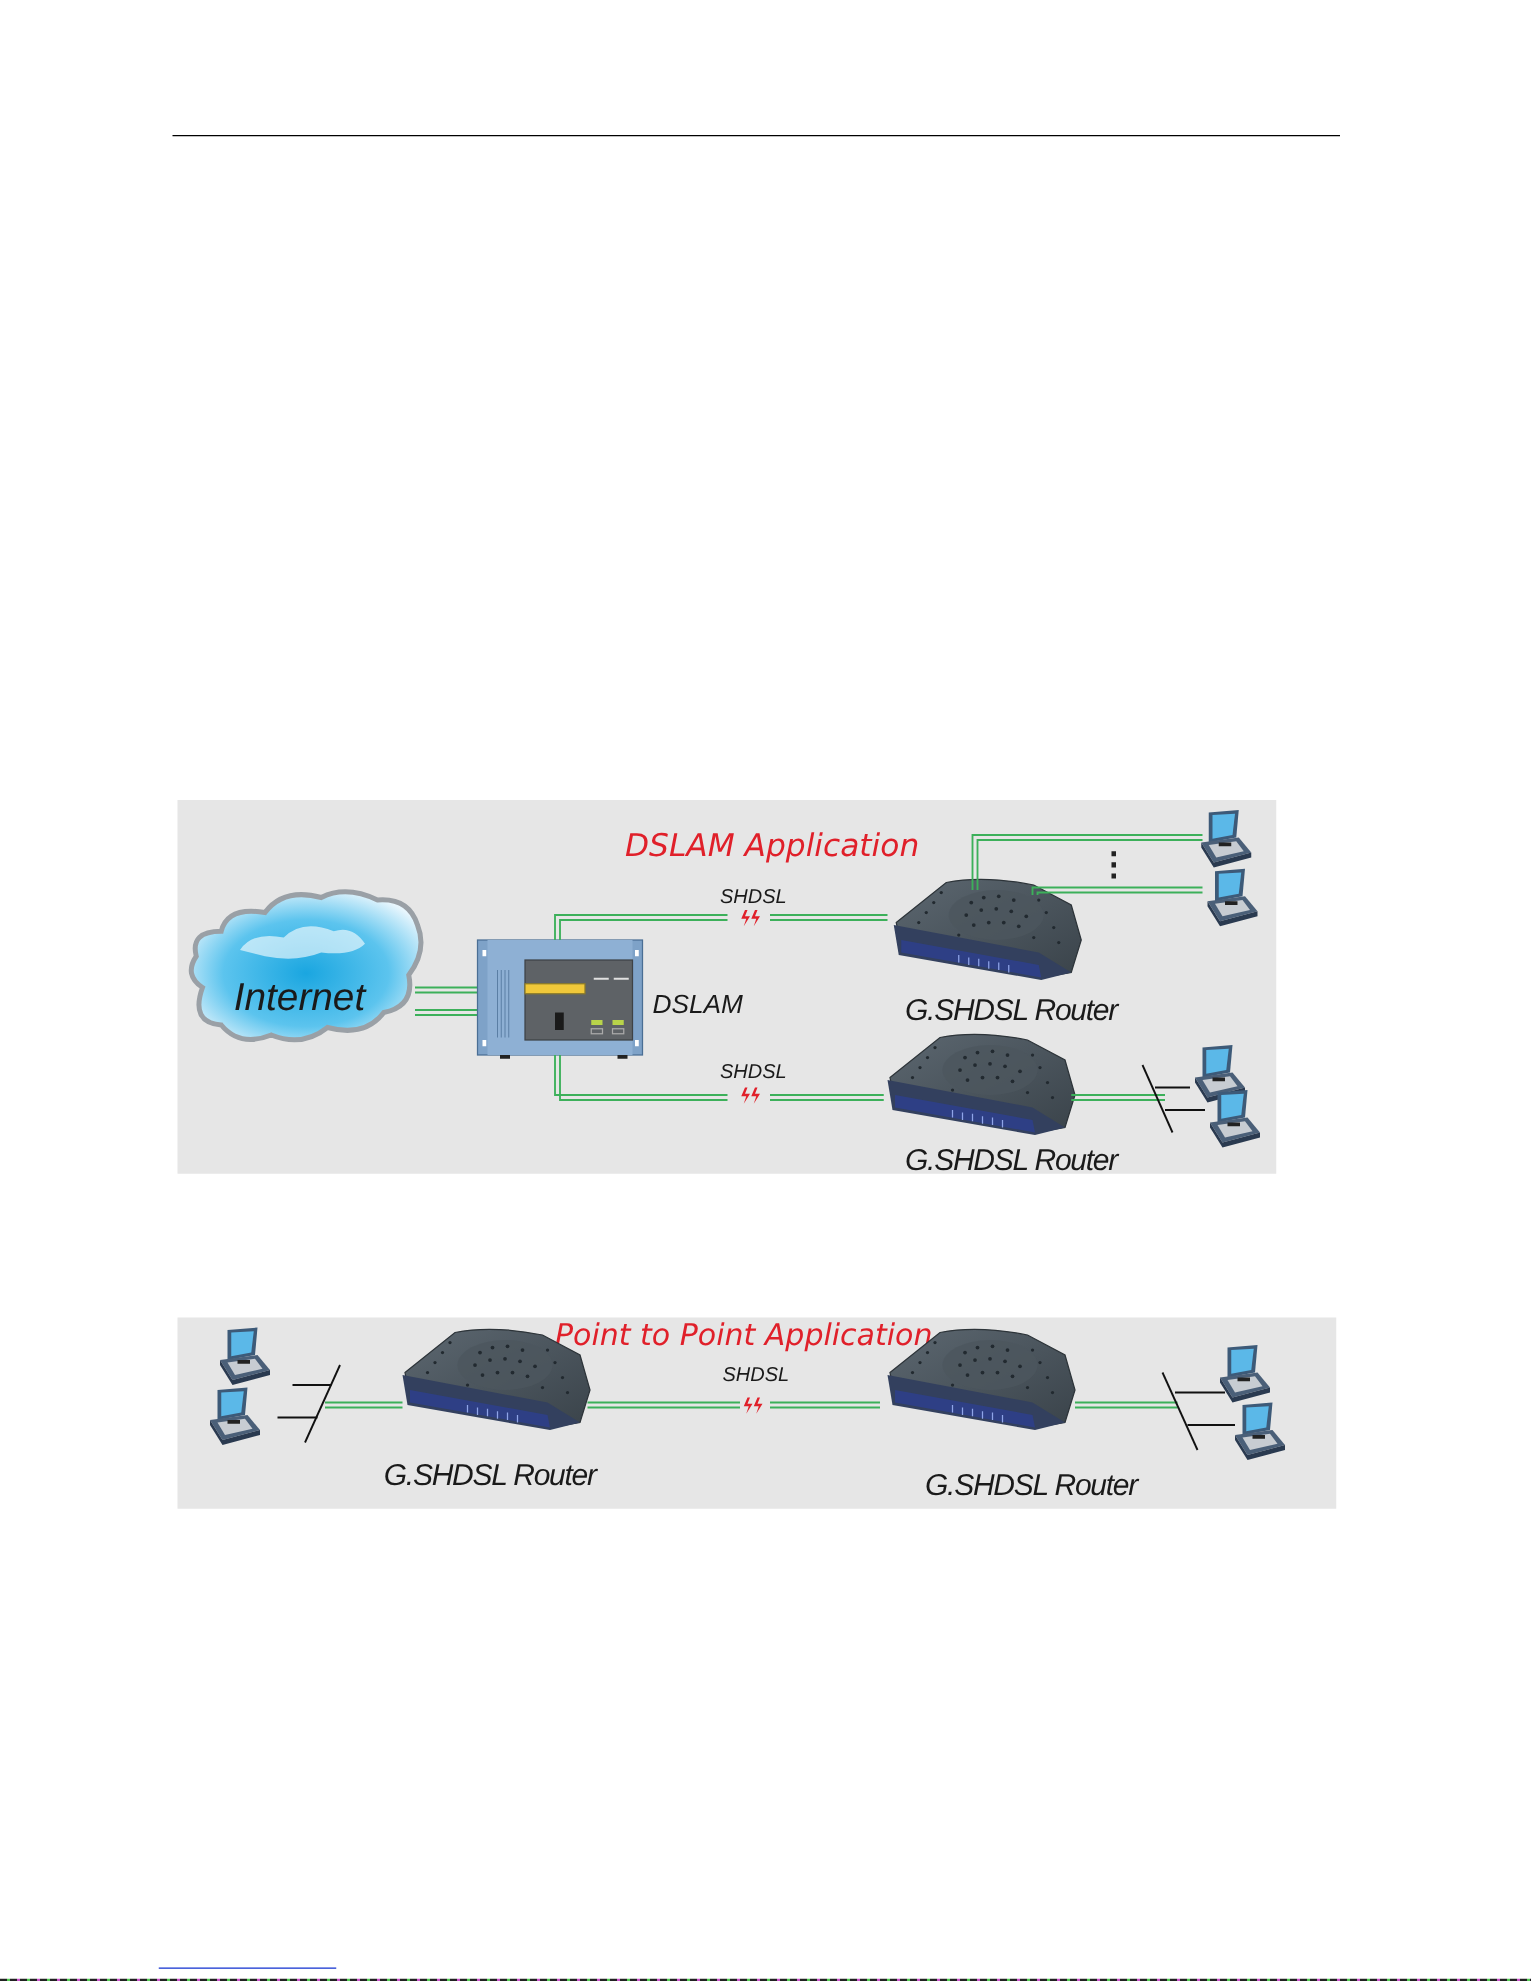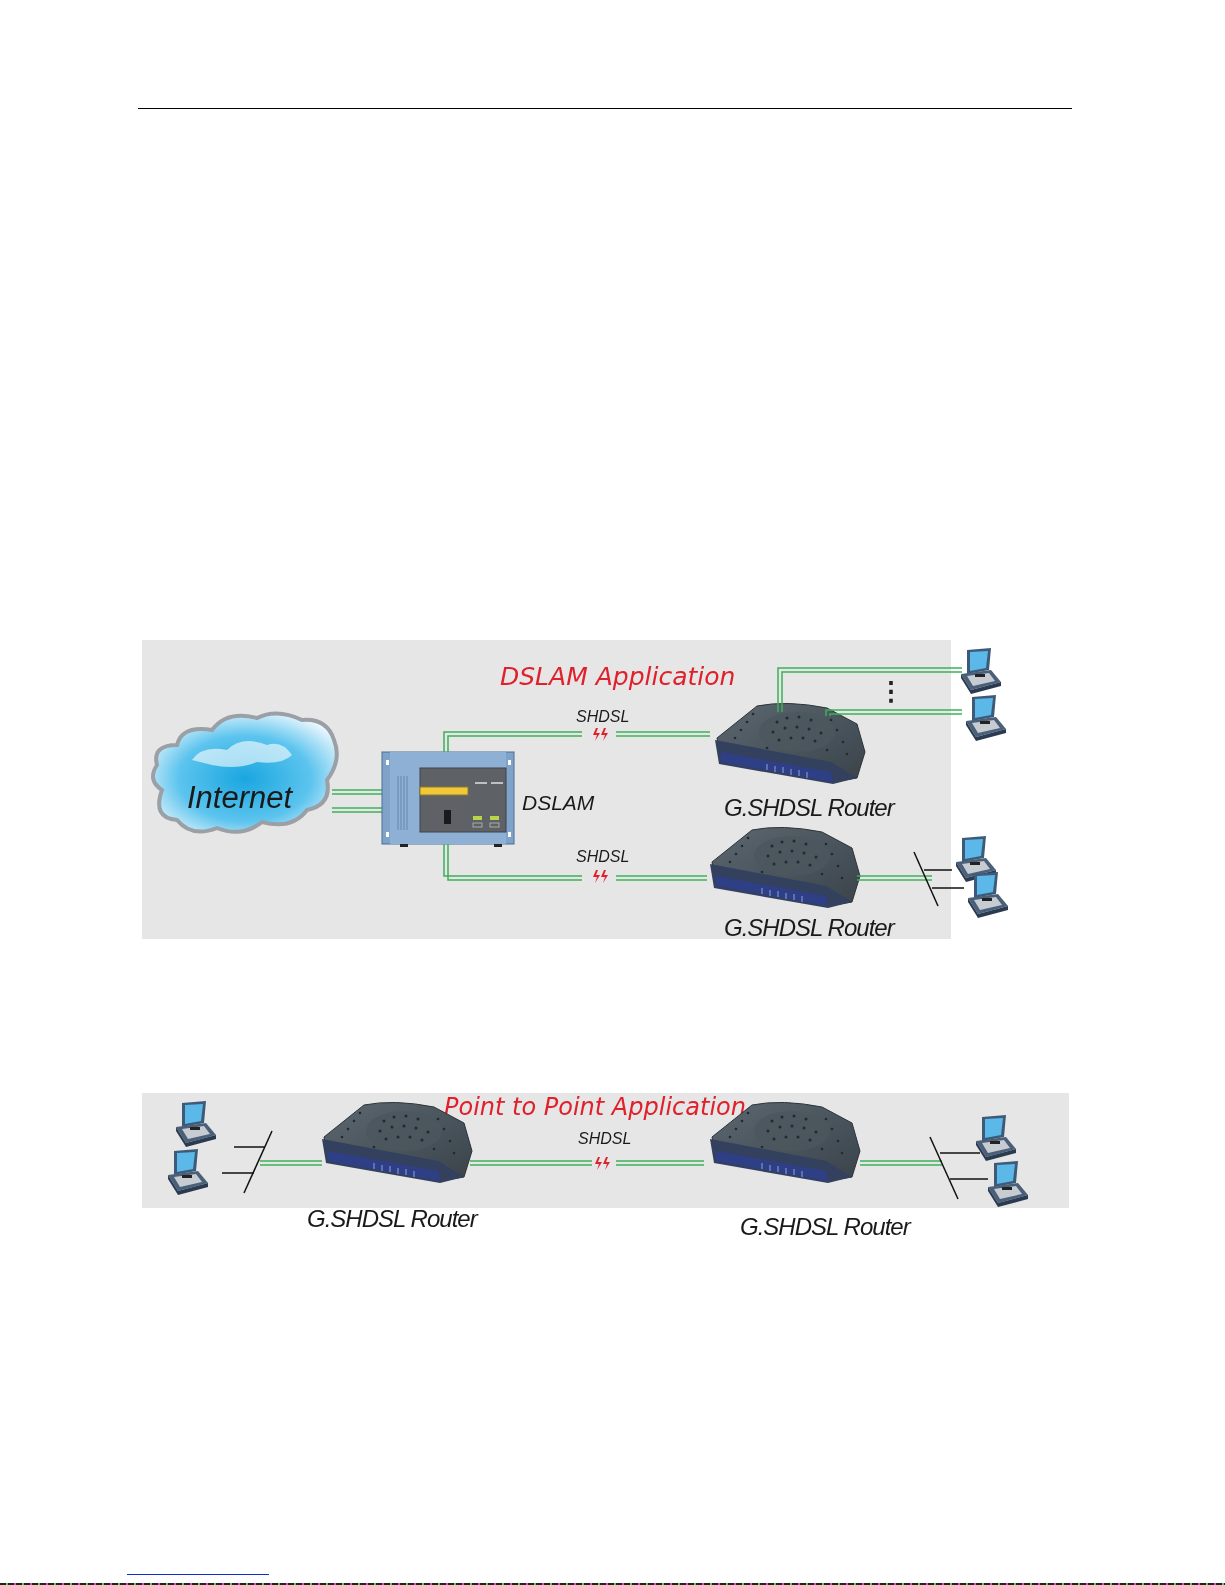--- a/index.html
+++ b/index.html
@@ -1,20 +1,20 @@
 <!DOCTYPE html>
 <html><head>
 <meta charset="utf-8">
 <style>
   html, body { margin:0; padding:0; background:#ffffff; }
   body { width:1225px; height:1585px; position:relative; overflow:hidden; font-family:"Liberation Sans", sans-serif; }
   .header-rule { position:absolute; left:138px; top:108px; width:934px; height:0; border-top:1.5px solid #000; }
   .panel { position:absolute; background:#e6e6e6; }
-  #panel-dslam { left:142px; top:640px; width:809px; height:299px; }
-  #panel-p2p { left:142px; top:1093px; width:927px; height:115px; }
+  #panel-dslam { left:142px; top:640px; width:879px; height:299px; }
+  #panel-p2p { left:142px; top:1054px; width:927px; height:153px; }
   svg text { font-family:"Liberation Sans", sans-serif; }
   .title-red { fill:#e0202a; font-style:italic; font-family:"DejaVu Sans", sans-serif; }
   .label-black { fill:#1a1a1a; font-style:italic; }
   .footer-link { position:absolute; left:127px; top:1574px; width:142px; height:0; border-top:1px solid #1030d0; }
   .footer-bar { position:absolute; left:0; top:1583px; width:1225px; height:2px; background:repeating-linear-gradient(90deg,#222 0 6px,#5c5 6px 8px,#222 8px 14px,#c5c 14px 16px); }
 </style>
 </head>
 <body>
 
 <div class="header-rule"></div>

